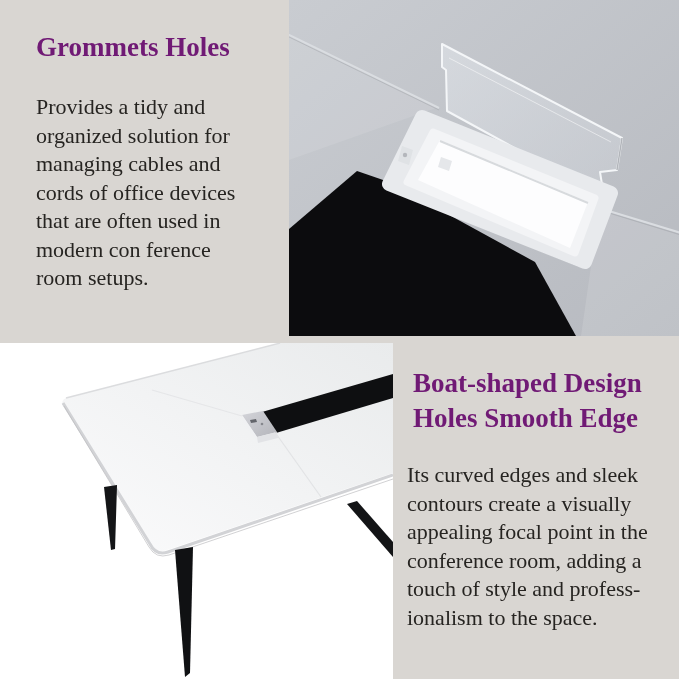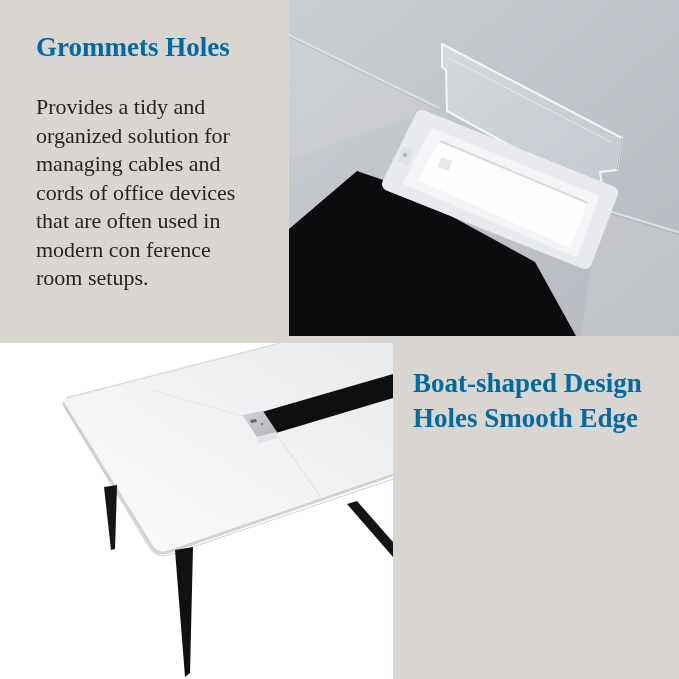--- a/index.html
+++ b/index.html
@@ -3,21 +3,21 @@
 <meta charset="utf-8">
 <style>
   * { margin:0; padding:0; box-sizing:border-box; }
   html,body { width:679px; height:679px; }
   body { font-family:"Liberation Serif","DejaVu Serif",serif; background:#fff; }
   .stage {
     position:relative; width:679px; height:679px;
     background:#d9d6d2; overflow:hidden; color:#1b1918;
   }
   .panel-text { position:absolute; white-space:pre-line; }
-  .feature-title { font-weight:bold; font-size:27px; line-height:35px; color:#0369a1; }
+  .feature-title { font-weight:bold; font-size:27px; line-height:35px; color:#701a75; }
   .feature-body  { font-size:22px; line-height:28.5px; color:#262421; }
   #grommets-title { left:36px;  top:30px;  }
   #grommets-body  { left:36px;  top:93px;  width:250px; }
   #boat-title     { left:413px; top:366px; width:262px; }
   #boat-body      { left:407px; top:461px; width:266px; }
   .photo { position:absolute; display:block; }
   #photo-grommet-closeup { left:289px; top:0;     width:390px; height:336px; }
   #photo-conference-table{ left:0;     top:343px; width:393px; height:336px; }
 </style>
 </head>
@@ -94,14 +94,20 @@
     <polygon points="250,77 256,76 257,79 251,80" fill="#63656b"></polygon>
     <circle cx="262" cy="81" r="1.3" fill="#85878d"></circle>
 
     <polygon points="104,144 117,142 115,206 111,207" fill="#141517"></polygon>
     <polygon points="175,207 193,204 190,330 185,334" fill="#101113"></polygon>
     <polygon points="347,161 357,158 393,199 393,214" fill="#131416"></polygon>
   </svg>
 
   <div class="panel-text feature-title" id="boat-title">Boat-shaped Design
 Holes Smooth Edge</div>
+  <div class="panel-text feature-body" id="boat-body">Its curved edges and sleek
+contours create a visually
+appealing focal point in the
+conference room, adding a
+touch of style and profess-
+ionalism to the space.</div>
 
 </div>
 
 </body></html>

